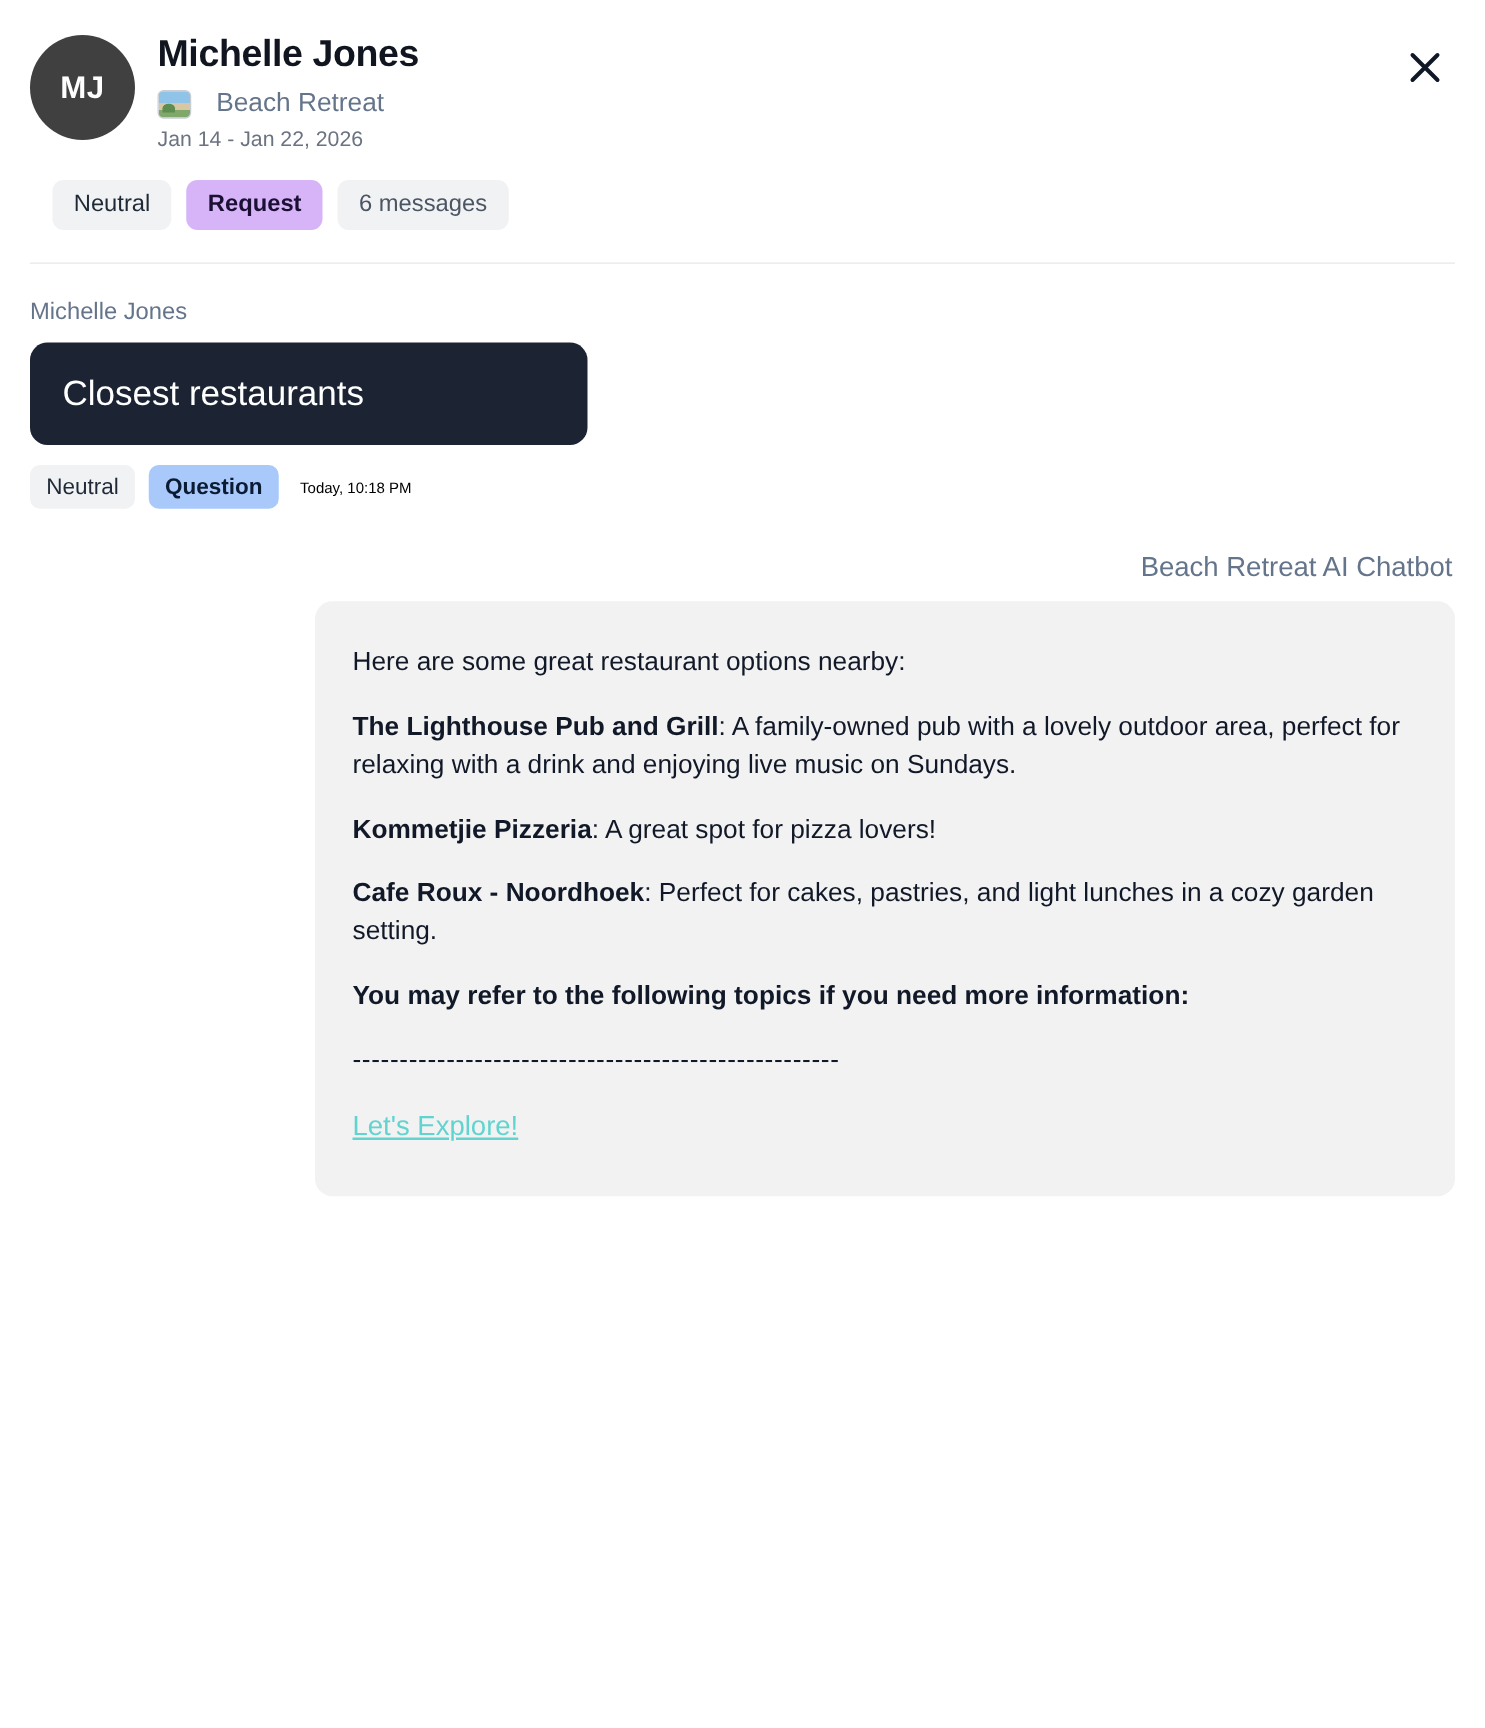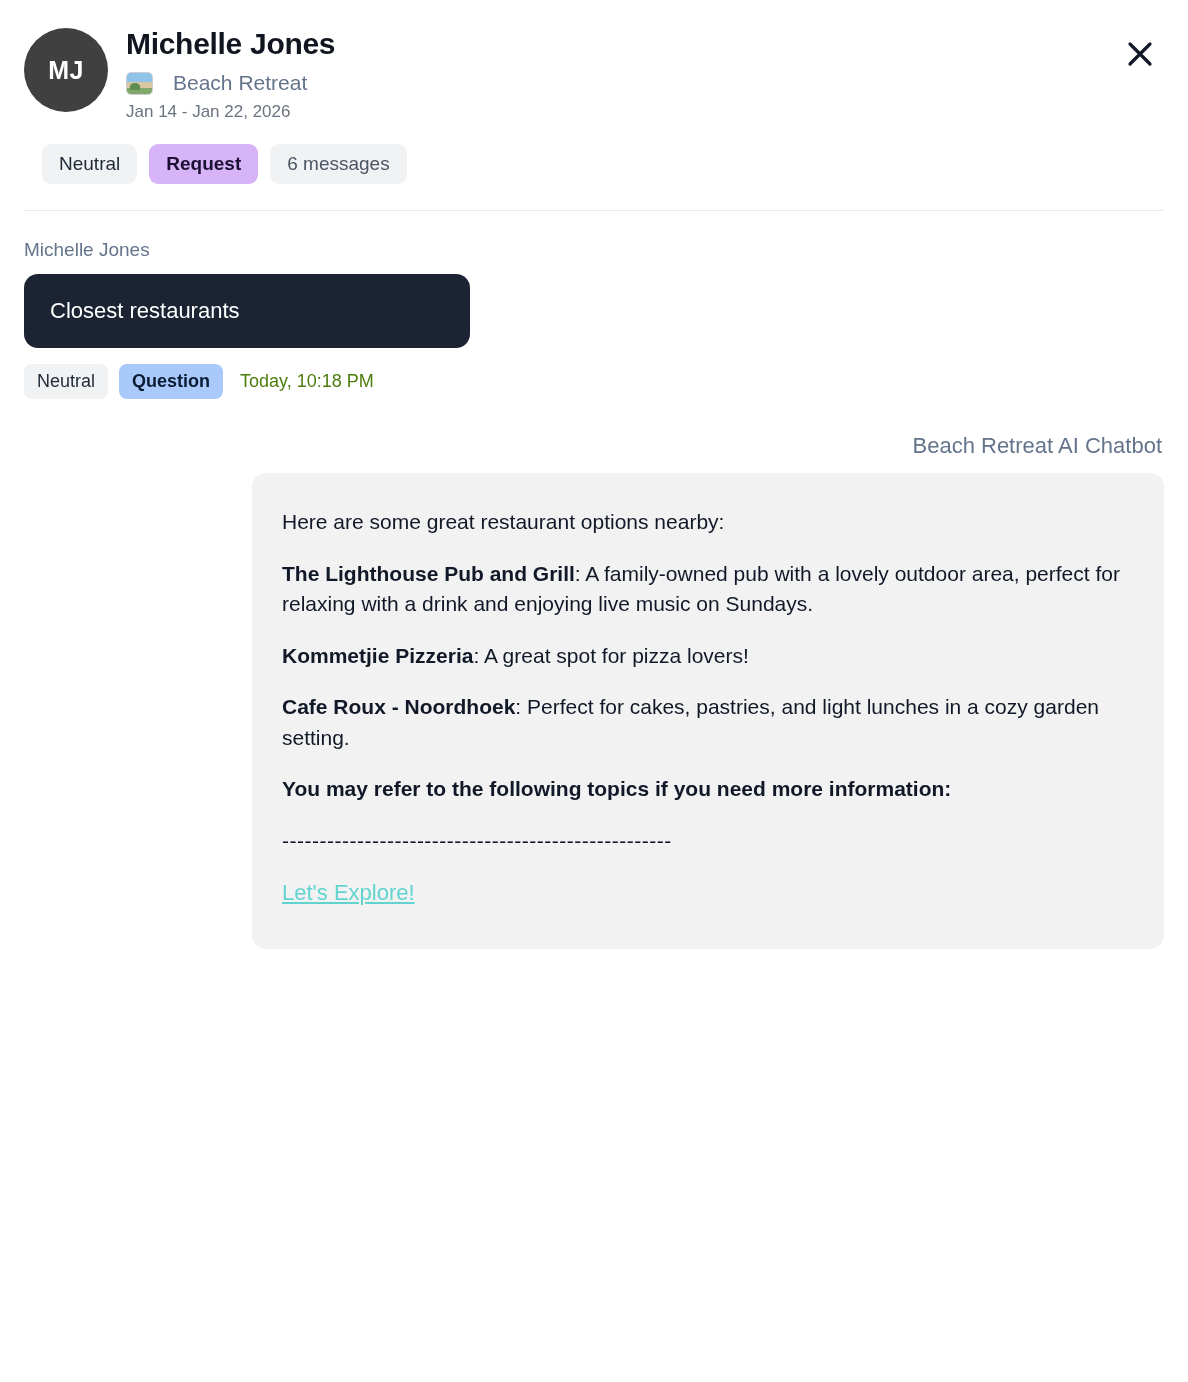--- a/index.html
+++ b/index.html
@@ -137,41 +137,41 @@
   .msg-sender {
     font-size: 19px;
     color: #64748b;
     margin-bottom: 13px;
   }
   .bubble-user {
     background: #1c2434;
     color: #ffffff;
     border-radius: 14px;
     padding: 23px 26px;
-    font-size: 22px;
+    font-size: 28px;
     max-width: 446px;
     line-height: 1.3;
   }
   .meta-row {
     display: flex;
     align-items: center;
     gap: 11px;
     margin-top: 16px;
   }
   .chip-sm {
     border-radius: 8px;
     padding: 7px 13px;
     font-size: 18px;
     font-weight: 500;
   }
   .chip-sm-neutral { background: #f1f2f4; color: #1f2937; }
   .chip-sm-question { background: #a9c9fb; color: #0b1b33; font-weight: 600; }
   .timestamp {
-    font-size: 18px;
-    color: #4d7c0f;
+    font-size: 12px;
+    color: #000000;
     margin-left: 6px;
   }
 
   .bot-block {
     margin-top: 34px;
   }
   .bot-sender {
     text-align: right;
     font-size: 22px;
     color: #64748b;

